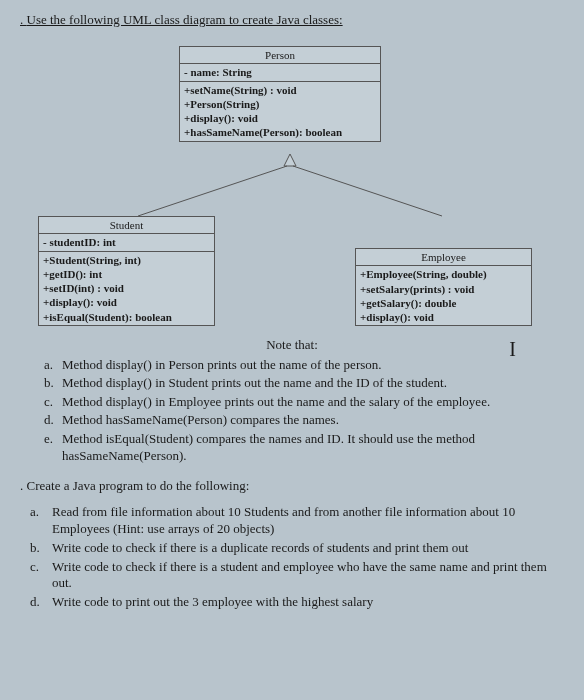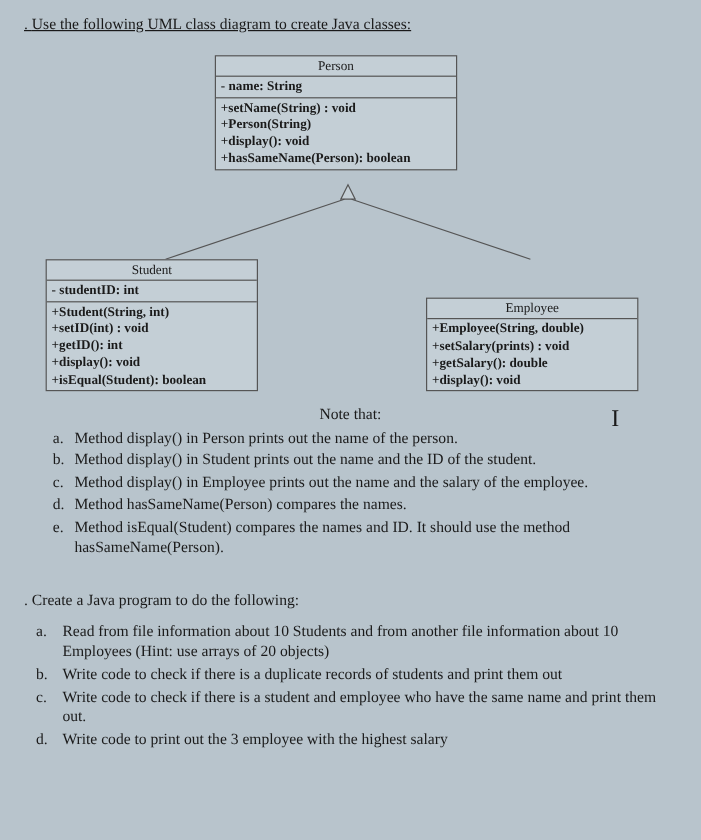--- a/index.html
+++ b/index.html
@@ -96,21 +96,21 @@
     left: 0;
   }
   .cursor {
     position: absolute;
     right: 48px;
     top: 0;
     font-size: 20px;
     font-family: serif;
   }
   .task-title {
-    margin-top: 27px;
+    margin-top: 13px;
     margin-bottom: 10px;
   }
   .task-list {
     margin: 0 0 0 10px;
     padding: 0;
     list-style: none;
   }
   .task-list li {
     position: relative;
     padding-left: 22px;
@@ -152,22 +152,22 @@
       </div>
     </div>
 
     <div class="uml-box student-box">
       <div class="uml-title">Student</div>
       <div class="uml-section">
         <div class="row">- studentID: int</div>
       </div>
       <div class="uml-section">
         <div class="row">+Student(String, int)</div>
+        <div class="row">+getID(): int</div>
         <div class="row">+setID(int) : void</div>
-        <div class="row">+getID(): int</div>
         <div class="row">+display(): void</div>
         <div class="row">+isEqual(Student): boolean</div>
       </div>
     </div>
 
     <div class="uml-box employee-box">
       <div class="uml-title">Employee</div>
       <div class="uml-section">
         <div class="row">+Employee(String, double)</div>
         <div class="row">+setSalary(prints) : void</div>

